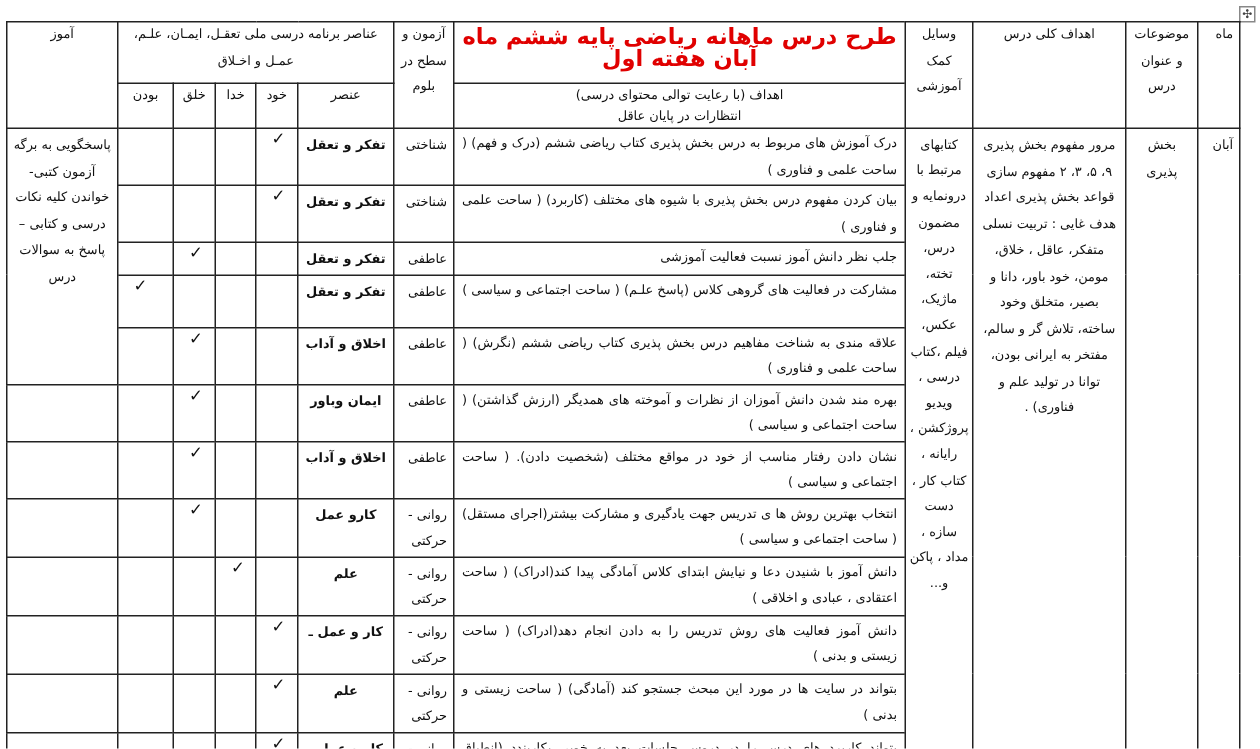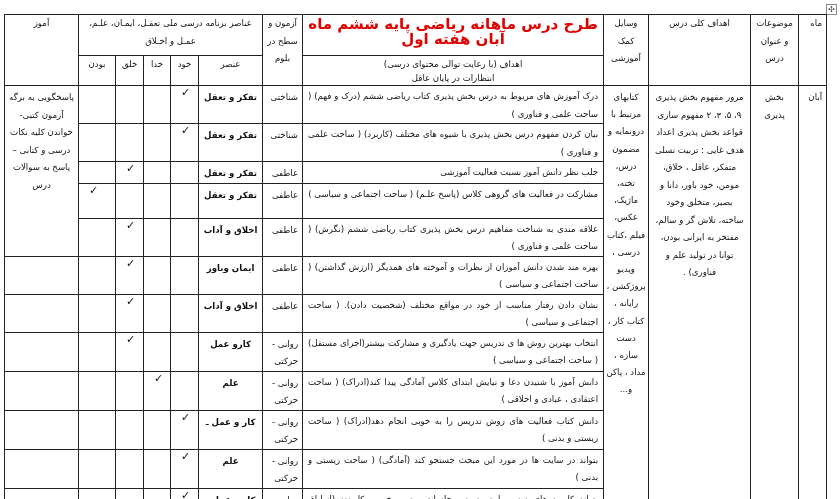--- a/index.html
+++ b/index.html
@@ -145,21 +145,21 @@
           <td class="obj">دانش آموز با شنیدن دعا و نیایش ابتدای کلاس آمادگی پیدا کند(ادراک) ( ساحت اعتقادی ، عبادی و اخلاقی )</td>
           <td class="dom">روانی - حرکتی</td>
           <td class="el">علم</td>
           <td class="chk"></td>
           <td class="chk"><span>✓</span></td>
           <td class="chk"></td>
           <td class="chk"></td>
           <td></td>
         </tr>
         <tr style="height: 37px;">
-          <td class="obj">دانش کتاب فعالیت های روش تدریس را به خوبی انجام دهد(ادراک) ( ساحت زیستی و بدنی )</td>
+          <td class="obj">دانش آموز فعالیت های روش تدریس را به دادن انجام دهد(ادراک) ( ساحت زیستی و بدنی )</td>
           <td class="dom">روانی - حرکتی</td>
           <td class="el">کار و عمل ـ</td>
           <td class="chk"><span>✓</span></td>
           <td class="chk"></td>
           <td class="chk"></td>
           <td class="chk"></td>
           <td></td>
         </tr>
         <tr style="height: 35px;">
           <td class="obj">بتواند در سایت ها در مورد این مبحث جستجو کند (آمادگی) ( ساحت زیستی و بدنی )</td>

